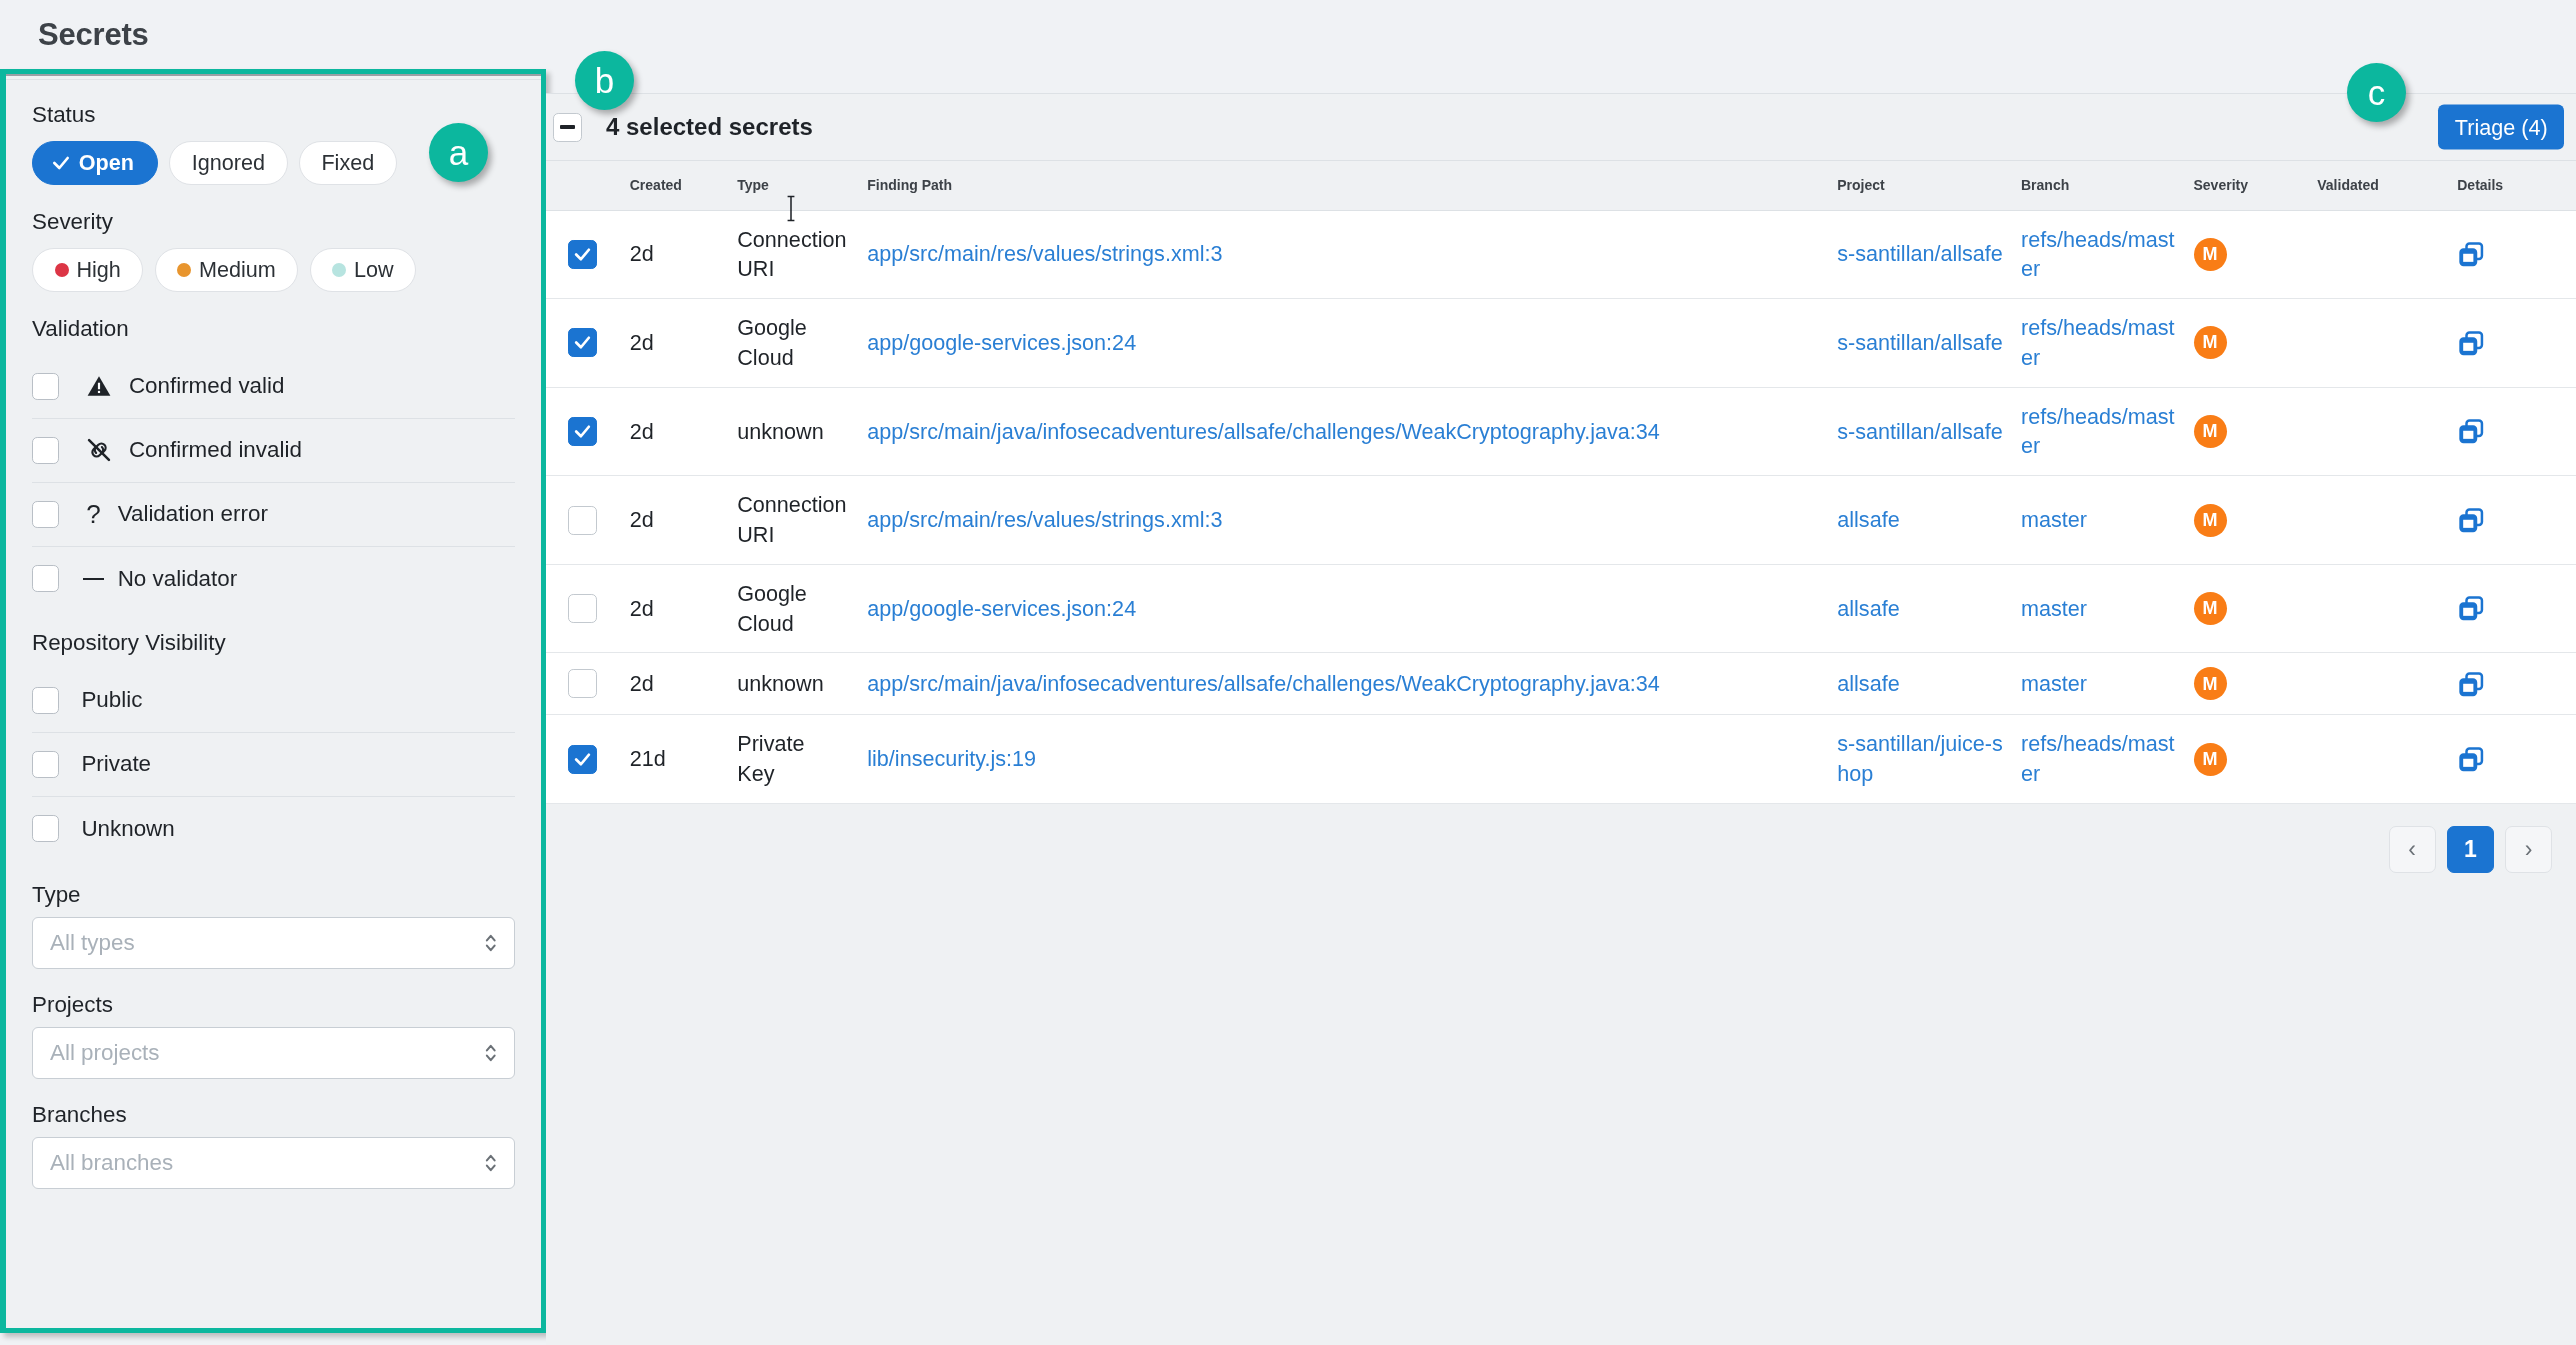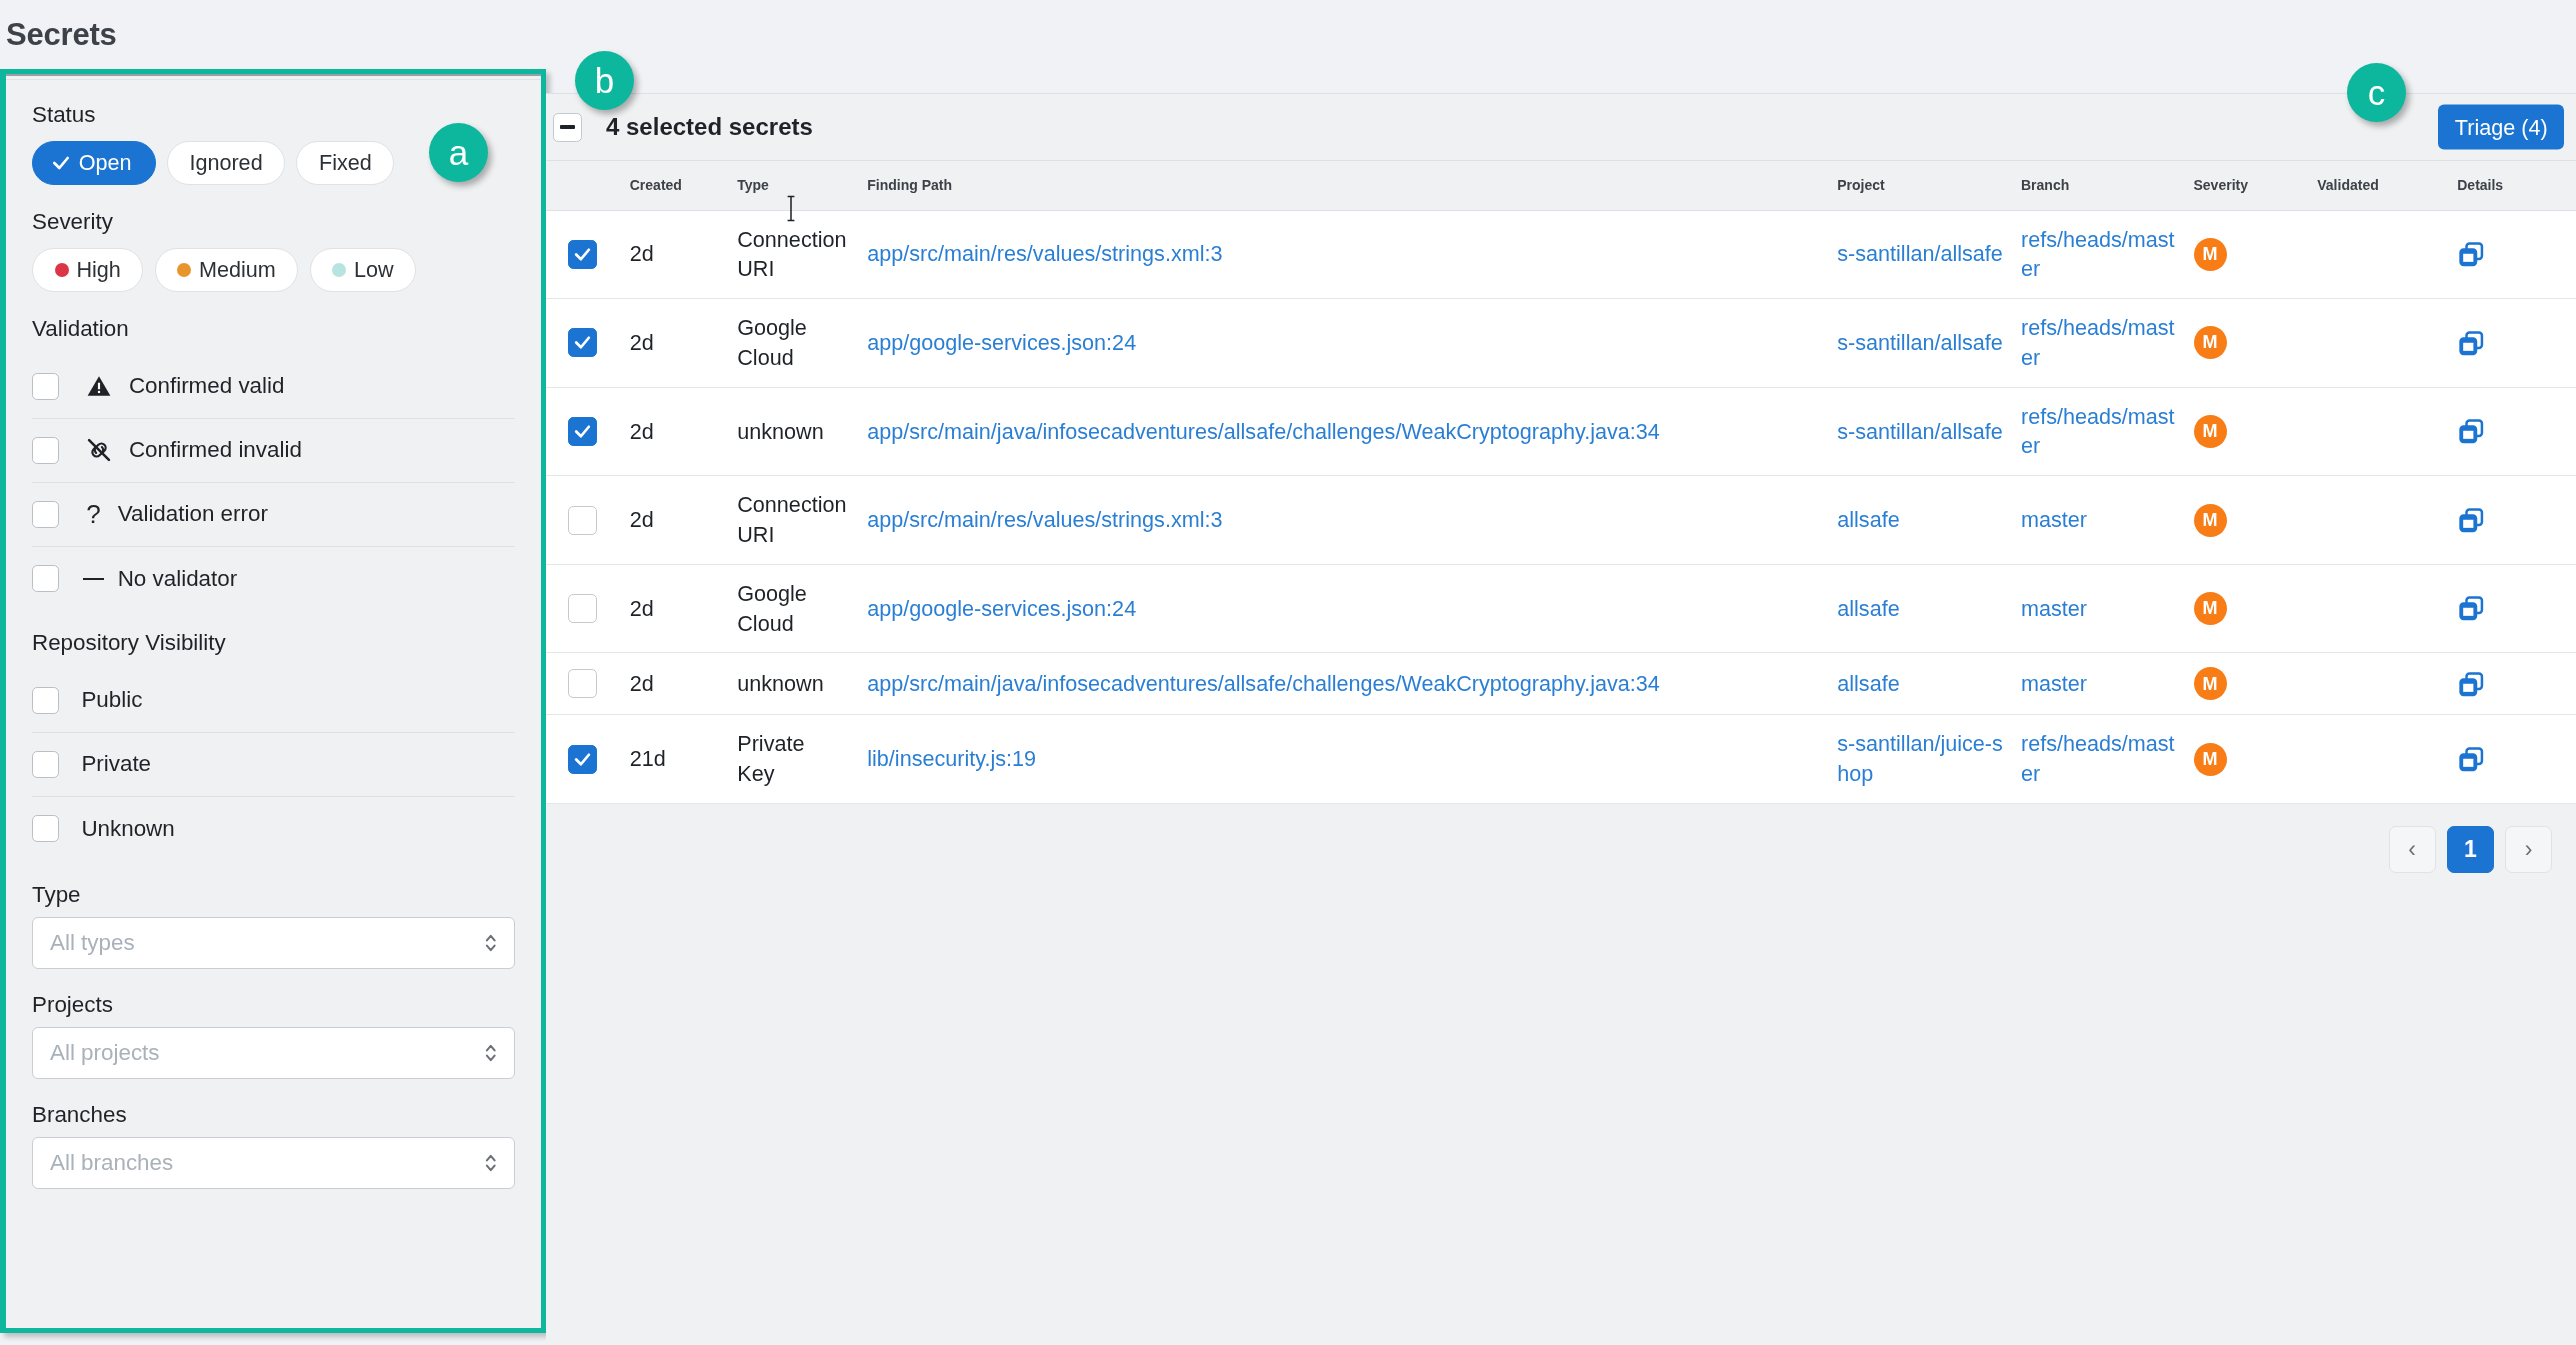--- a/index.html
+++ b/index.html
@@ -9,21 +9,21 @@
     height: 1346px;
     background: #f0f2f5;
     font-family: "Liberation Sans", sans-serif;
     color: #24292f;
     overflow: hidden;
   }
 
   
   #page-title {
     position: absolute;
-    left: 6px;
+    left: 38px;
     top: 17px;
     font-size: 31px;
     font-weight: bold;
     color: #3d4248;
     letter-spacing: -0.2px;
   }
 
   
   #sidebar-wrap {
     position: absolute;
@@ -70,21 +70,21 @@
     border: 0.9px solid #dfe2e6;
     background: #ffffff;
     font-size: 21.6px;
     color: #2c3136;
     white-space: nowrap;
   }
   .pill.active {
     background: #1b74d1;
     border-color: #1b74d1;
     color: #ffffff;
-    font-weight: normal;
+    font-weight: bold;
     padding: 0 23px 0 18px;
   }
   .pill .check { width: 20px; height: 20px; display:inline-block; }
   .dot { width: 14px; height: 14px; border-radius: 50%; display: inline-block; flex: none; }
 
   
   .check-list { margin-top: 1.7px; }
   .check-row {
     display: flex;
     align-items: center;

